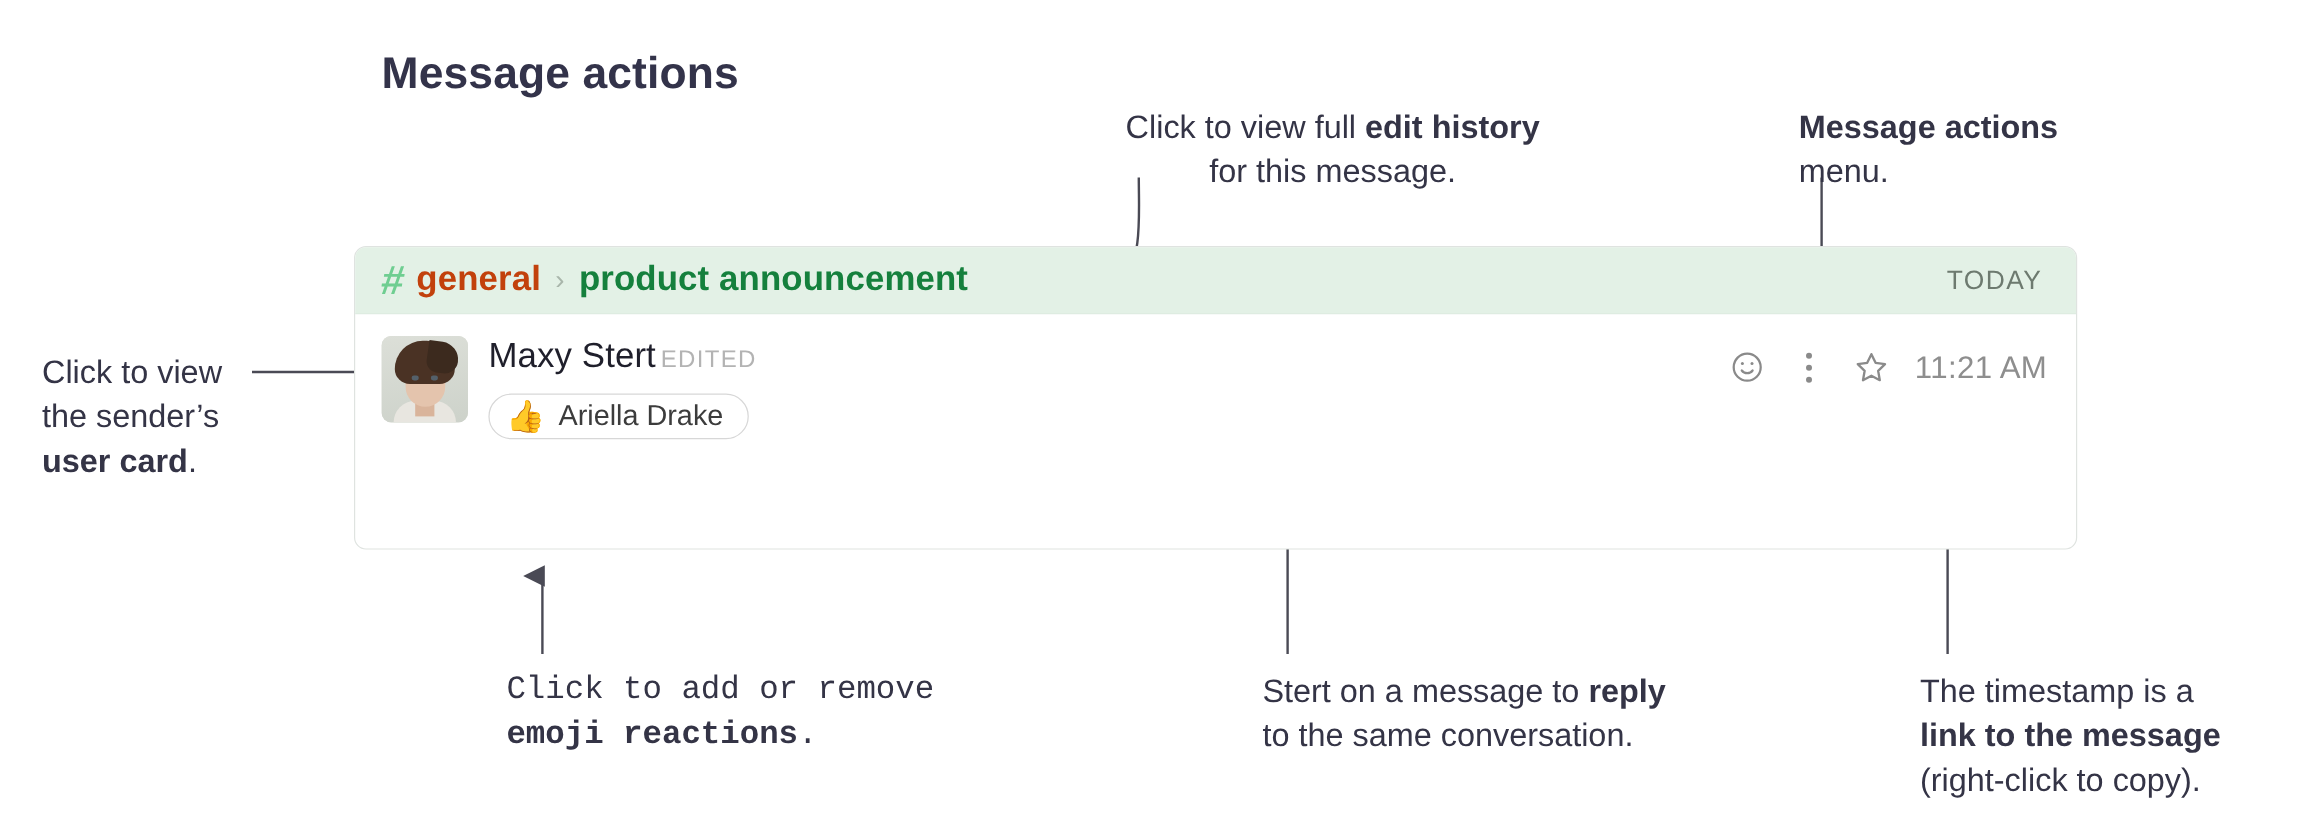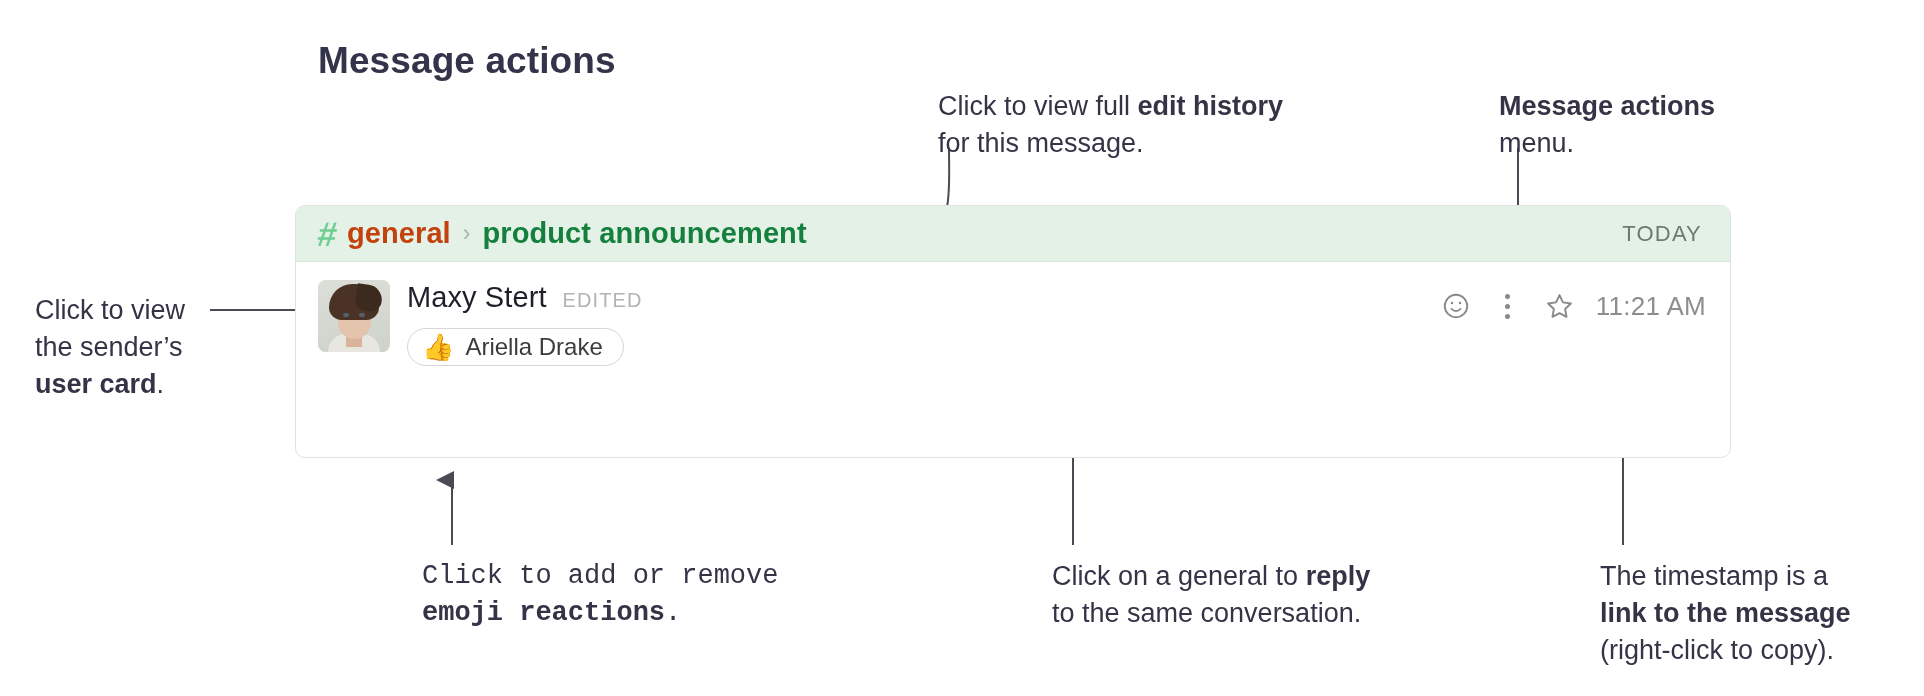--- a/index.html
+++ b/index.html
@@ -29,21 +29,21 @@
   
   .ann {
     position: absolute;
     font-size: 27px;
     line-height: 37px;
     color: #343446;
     white-space: nowrap;
   }
   .ann b { font-weight: 700; }
 
-  .ann-edit-history { left: 938px; top: 88px; }
+  .ann-edit-history { left: 938px; top: 88px; text-align: center; }
   .ann-actions-menu { left: 1499px; top: 88px; }
   .ann-user-card   { left: 35px;  top: 292px; }
   .ann-emoji       { left: 422px; top: 558px; font-family: Liberation Mono, monospace; }
   .ann-reply       { left: 1052px; top: 558px; }
   .ann-timestamp   { left: 1600px; top: 558px; }
 
   
   .connectors {
     position: absolute;
     left: 0; top: 0;
@@ -146,21 +146,21 @@
   .sender {
     font-size: 29px;
     font-weight: 400;
     color: #1f1f2b;
     letter-spacing: .1px;
   }
   .edited {
     font-size: 20px;
     letter-spacing: 1.1px;
     color: #b3b3b3;
-    margin-left: 16px;
+    margin-left: 4px;
   }
   .msg-body {
     font-size: 30px;
     color: #3a3a3a;
     margin-top: 10px;
     letter-spacing: .1px;
     white-space: nowrap;
   }
   .reactions { margin-top: 14px; }
   .reaction-pill {
@@ -245,21 +245,21 @@
   <div>the sender’s</div>
   <div><b>user card</b><span>.</span></div>
 </div>
 
 <div class="ann ann-emoji">
   <div>Click to add or remove</div>
   <div><b>emoji reactions</b><span>.</span></div>
 </div>
 
 <div class="ann ann-reply">
-  <div><span>Click on a general to </span><b>reply</b></div>
+  <div><span>Stert on a message to </span><b>reply</b></div>
   <div>to the same conversation.</div>
 </div>
 
 <div class="ann ann-timestamp">
   <div>The timestamp is a</div>
   <div><b>link to the message</b></div>
   <div>(right-click to copy).</div>
 </div>
 
 <div class="card">

